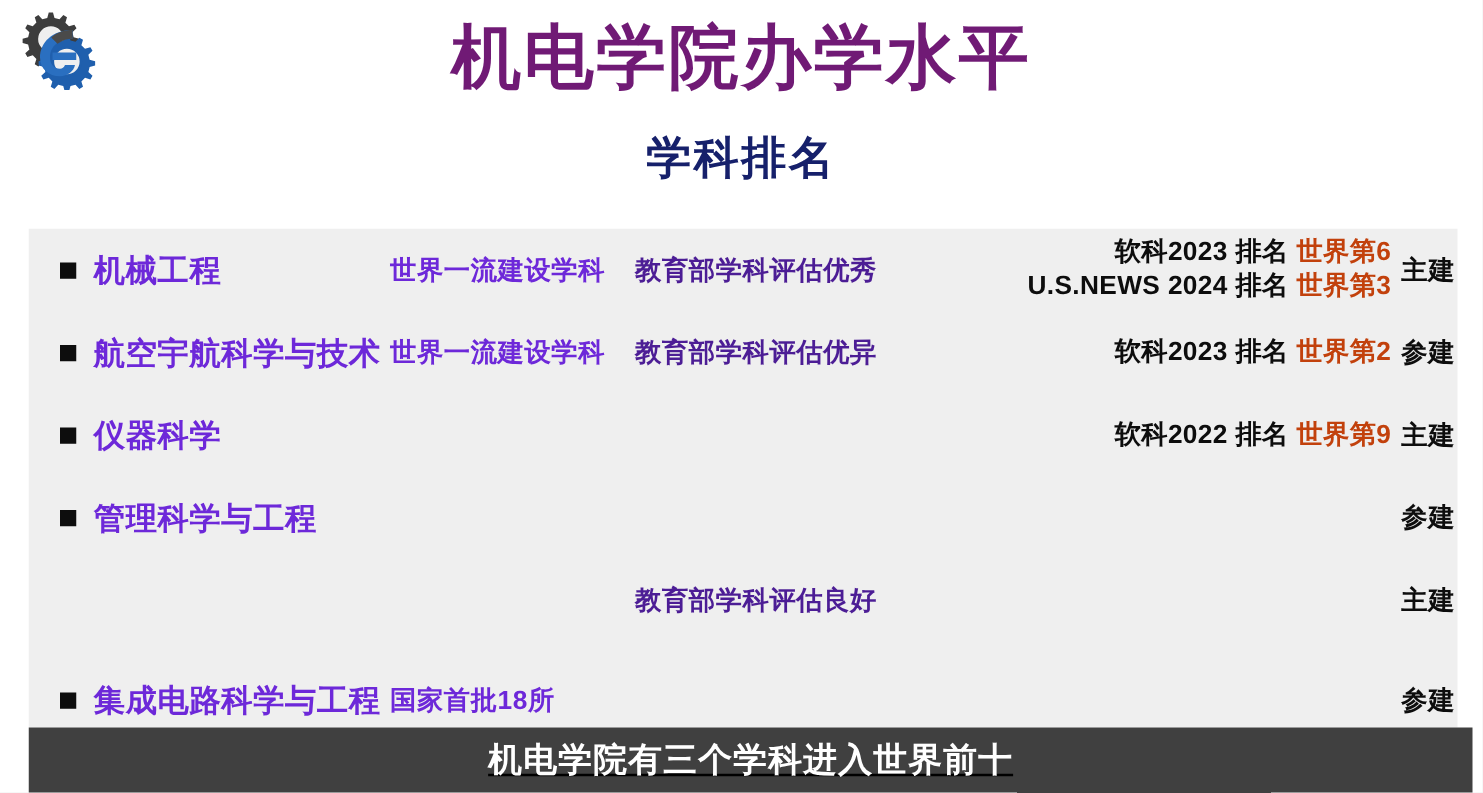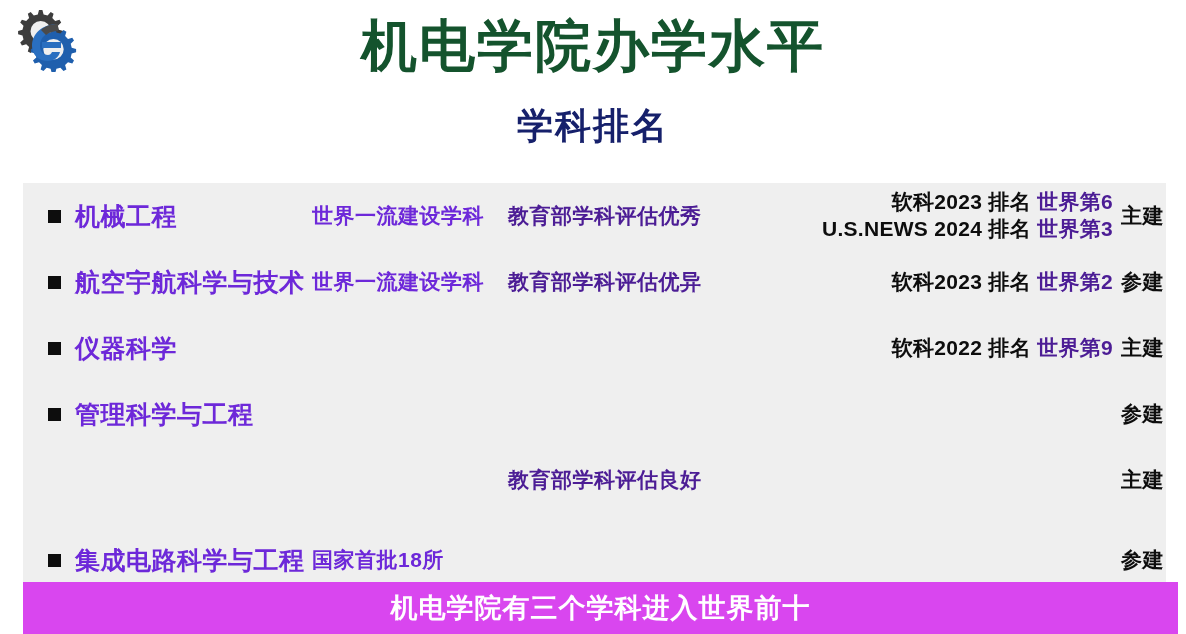--- a/index.html
+++ b/index.html
@@ -24,21 +24,21 @@
     height: 66px;
   }
 
   
   #main-title {
     position: absolute;
     left: 0;
     top: 14px;
     width: 1186px;
     text-align: center;
-    color: #14532d;
+    color: #701a75;
     font-size: 56px;
     font-weight: bold;
     letter-spacing: 2px;
     line-height: 1.15;
     white-space: nowrap;
   }
   #sub-title {
     position: absolute;
     left: 0;
     top: 104px;
@@ -134,21 +134,21 @@
     align-items: flex-end;
     justify-content: center;
     font-size: 21px;
     font-weight: bold;
     color: #0D0D0D;
     white-space: nowrap;
     letter-spacing: 0.3px;
     line-height: 1.28;
   }
   .rank-line { white-space: nowrap; }
-  .rank-hl { color: #4c1d95; }
+  .rank-hl { color: #c2410c; }
 
   .col-role {
     position: absolute;
     left: 1098px;
     top: 0;
     width: 60px;
     height: 66px;
     display: flex;
     align-items: center;
     justify-content: flex-start;
@@ -159,24 +159,25 @@
     letter-spacing: 0.5px;
   }
 
   
   #banner {
     position: absolute;
     left: 23px;
     top: 582px;
     width: 1155px;
     height: 52px;
-    background: #d946ef;
+    background: #404040;
     display: flex;
     align-items: center;
     justify-content: center;
+    text-decoration: underline;
   }
   #banner-text {
     color: #ffffff;
     font-size: 27px;
     font-weight: bold;
     letter-spacing: 1px;
     white-space: nowrap;
   }
 </style>
 </head>

